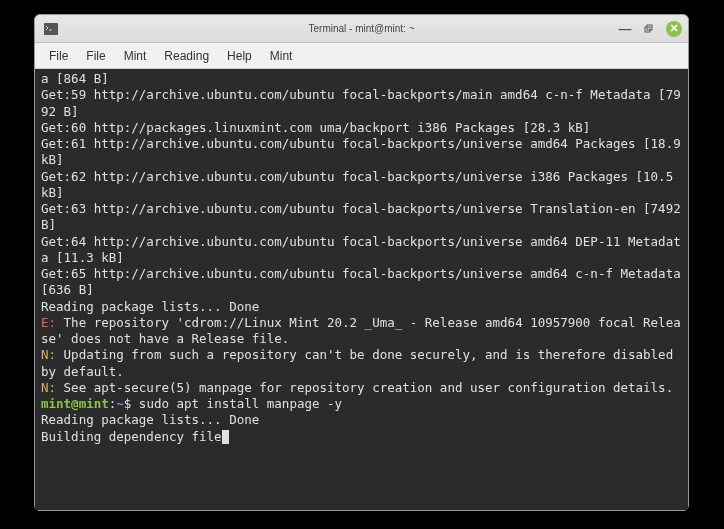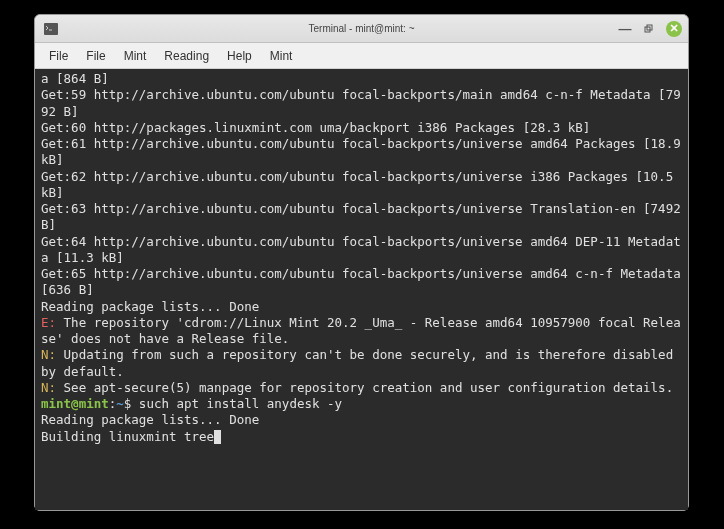--- a/index.html
+++ b/index.html
@@ -152,16 +152,16 @@
 <span>Get:60 http://packages.linuxmint.com uma/backport i386 Packages [28.3 kB]</span>
 <span>Get:61 http://archive.ubuntu.com/ubuntu focal-backports/universe amd64 Packages [18.9 kB]</span>
 <span>Get:62 http://archive.ubuntu.com/ubuntu focal-backports/universe i386 Packages [10.5 kB]</span>
 <span>Get:63 http://archive.ubuntu.com/ubuntu focal-backports/universe Translation-en [7492 B]</span>
 <span>Get:64 http://archive.ubuntu.com/ubuntu focal-backports/universe amd64 DEP-11 Metadata [11.3 kB]</span>
 <span>Get:65 http://archive.ubuntu.com/ubuntu focal-backports/universe amd64 c-n-f Metadata [636 B]</span>
 <span>Reading package lists... Done</span>
 <span class="err">E:</span><span> The repository 'cdrom://Linux Mint 20.2 _Uma_ - Release amd64 10957900 focal Release' does not have a Release file.</span>
 <span class="note">N:</span><span> Updating from such a repository can't be done securely, and is therefore disabled by default.</span>
 <span class="note">N:</span><span> See apt-secure(5) manpage for repository creation and user configuration details.</span>
-<span class="user">mint</span><span class="host">@</span><span class="host">mint</span><span class="colon">:</span><span class="path">~</span><span class="dollar">$</span><span> such apt install anydesk -y</span>
+<span class="user">mint</span><span class="host">@</span><span class="host">mint</span><span class="colon">:</span><span class="path">~</span><span class="dollar">$</span><span> sudo apt install manpage -y</span>
 <span>Reading package lists... Done</span>
-<span>Building linuxmint tree</span><span class="cursor"></span></div>
+<span>Building dependency file</span><span class="cursor"></span></div>
 </div>
 
 </body></html>

